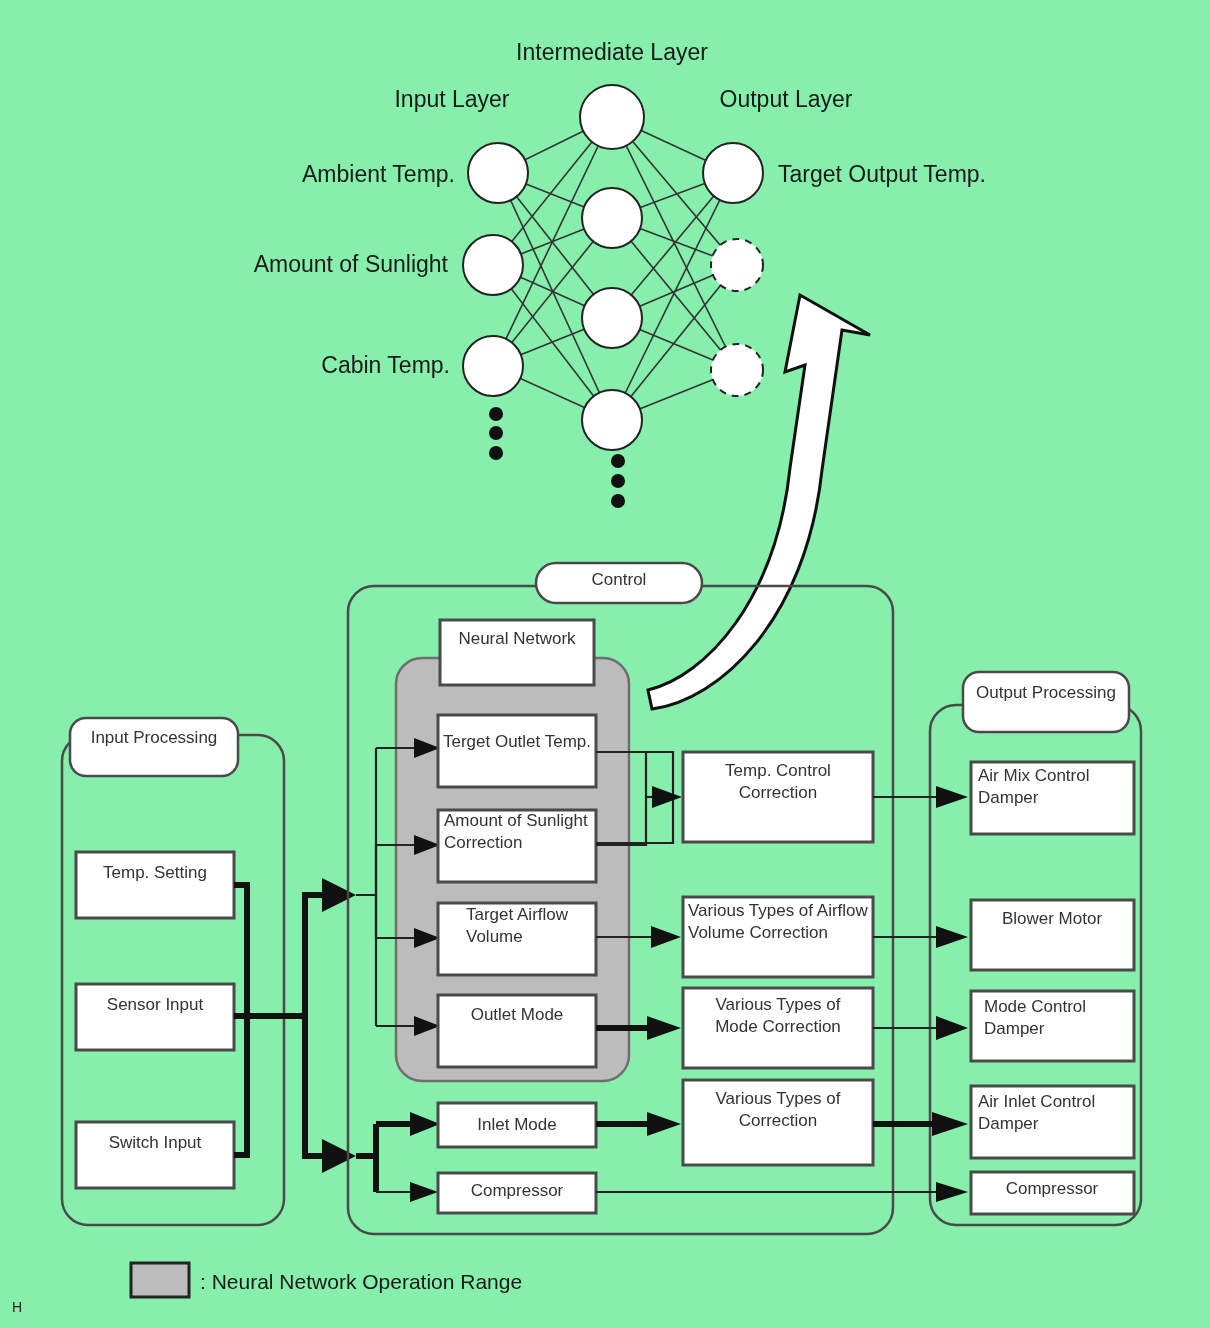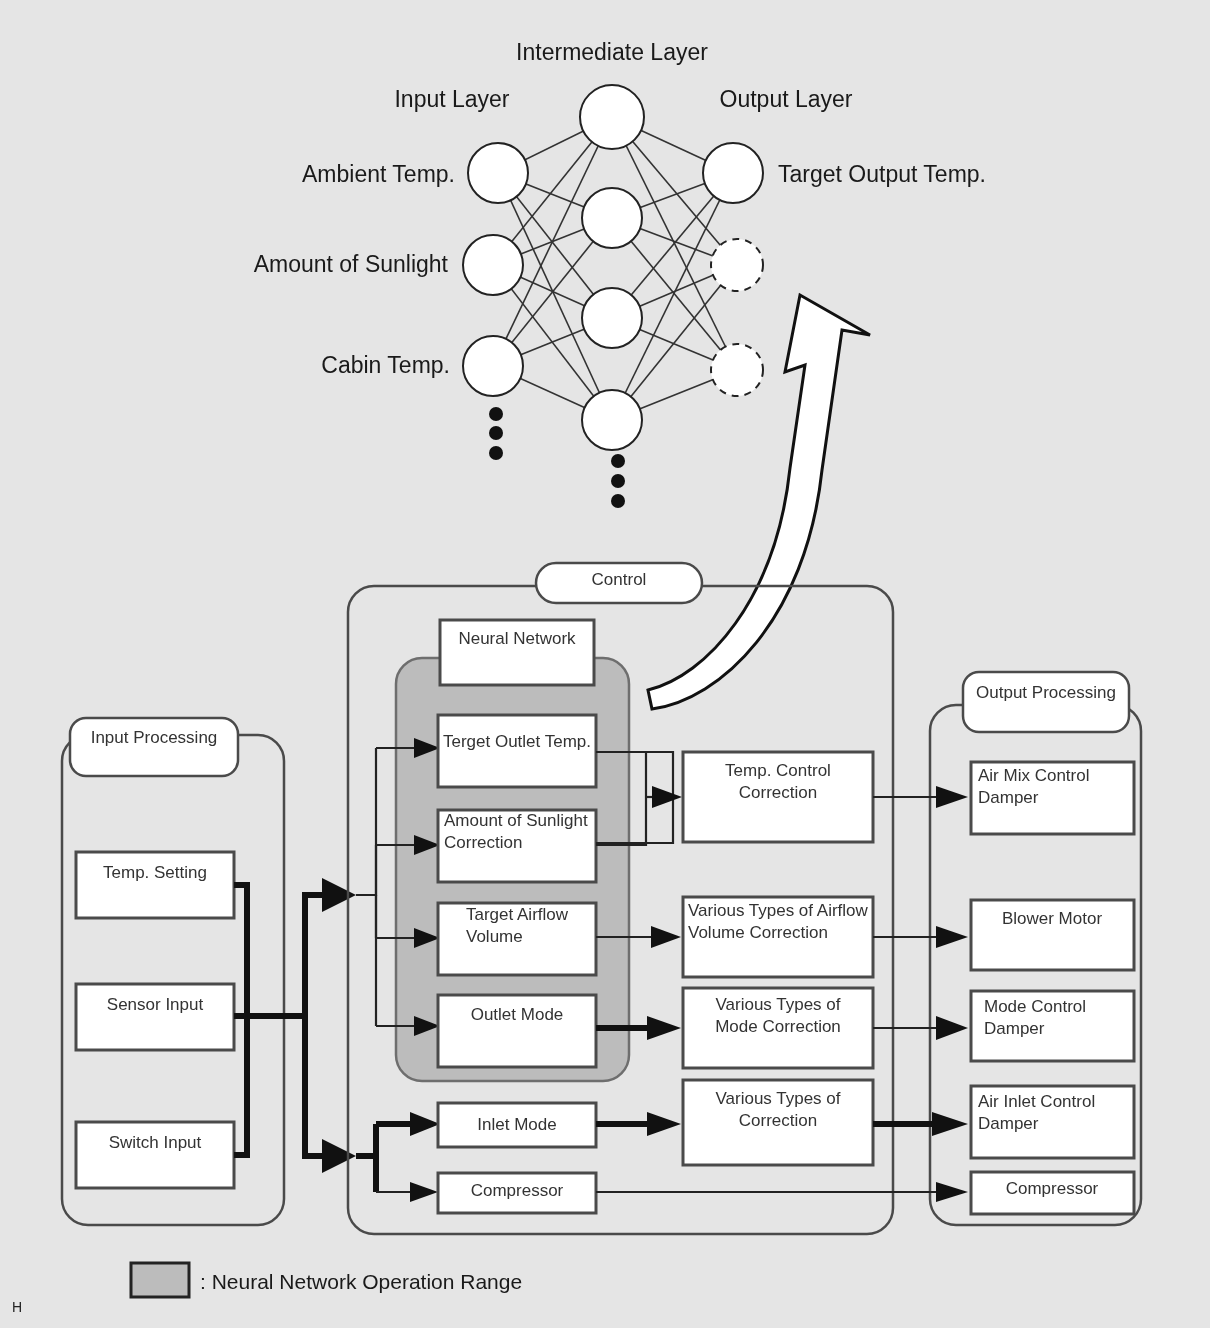--- a/index.html
+++ b/index.html
@@ -1,17 +1,17 @@
 <!DOCTYPE html>
 <html><head>
 <meta charset="utf-8">
 <style>
   html,body{margin:0;padding:0;background:#fff;}
   body{width:1210px;height:1328px;font-family:"Liberation Sans",sans-serif;color:#000;}
-  #stage{position:relative;width:1210px;height:1328px;overflow:hidden;background:#e5e5e5;}
+  #stage{position:relative;width:1210px;height:1328px;overflow:hidden;background:#86efac;}
   svg{display:block;}
   .nnlabel{font-family:"Liberation Sans",sans-serif;font-size:23px;fill:#1a1a1a;}
   .nnlayer{font-family:"Liberation Sans",sans-serif;font-size:23px;fill:#1a1a1a;}
   .boxtext{font-family:"Liberation Sans",sans-serif;font-size:17px;fill:#333;}
   .contlabel{font-family:"Liberation Sans",sans-serif;font-size:17px;fill:#333;}
   .legendtext{font-family:"Liberation Sans",sans-serif;font-size:21px;fill:#1a1a1a;}
   .cornermark{font-family:"Liberation Sans",sans-serif;font-size:14px;fill:#222;}
   .node{fill:#fff;stroke:#222;stroke-width:2;}
   .node-dashed{fill:#fff;stroke:#222;stroke-width:2;stroke-dasharray:7 6;}
   .edge{stroke:#333;stroke-width:1.6;fill:none;}

